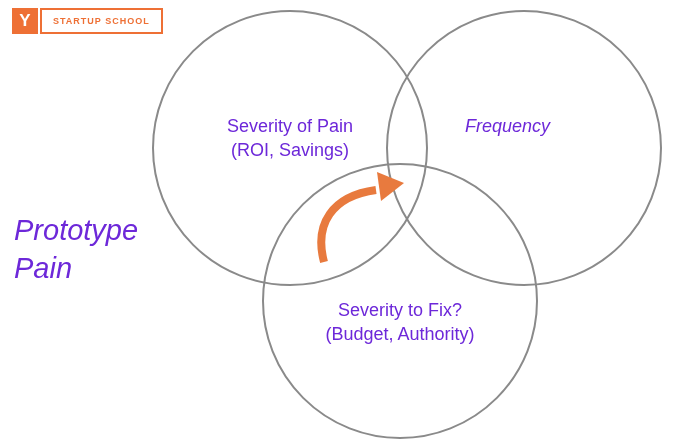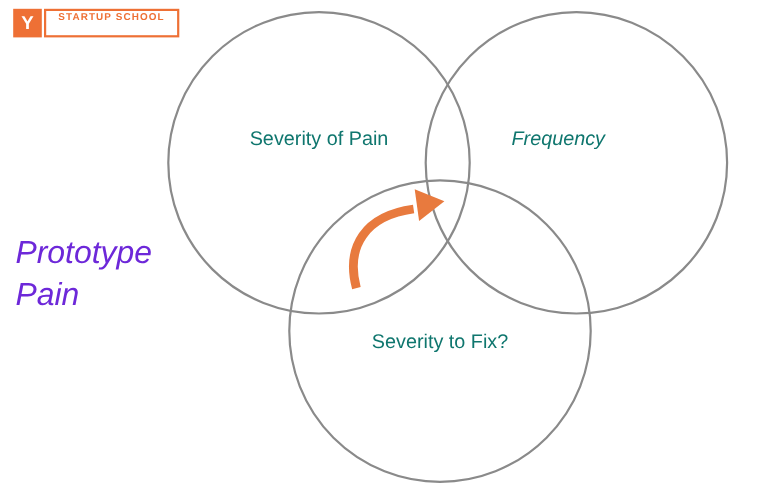--- a/index.html
+++ b/index.html
@@ -34,20 +34,21 @@
     font-size: 17px;
     display: flex;
     align-items: center;
     justify-content: center;
     box-sizing: border-box;
   }
   .logo-box {
     border: 2px solid #EE7035;
     box-sizing: border-box;
     display: flex;
+    align-items: center;
     padding: 0 11px;
     margin-left: 2px;
   }
   .logo-box span {
     color: #EE7035;
     font-size: 9px;
     font-weight: bold;
     letter-spacing: 1px;
     white-space: nowrap;
   }
@@ -69,21 +70,21 @@
     left: 0;
     top: 0;
   }
 
   
   .circle-label {
     position: absolute;
     text-align: center;
     font-size: 18px;
     line-height: 1.35;
-    color: #0f766e;
+    color: #6d28d9;
   }
   .circle-label .title { display: block; }
   .circle-label .subtitle { display: block; }
 
   .label-severity  { left: 165px; top: 114px; width: 250px; }
   .label-frequency { left: 400px; top: 114px; width: 215px; font-style: italic; }
   .label-ability   { left: 275px; top: 298px; width: 250px; }
 </style>
 </head>
 <body>
@@ -108,23 +109,25 @@
     <circle cx="400" cy="301" r="137" fill="none" stroke="#8A8A8A" stroke-width="2"></circle>
 
     <g>
       <path d="M 324 262 C 314 224 332 196 376 190" fill="none" stroke="#E87A3E" stroke-width="8" stroke-linecap="butt"></path>
       <polygon points="404,183 377,172 381,201" fill="#E87A3E"></polygon>
     </g>
   </svg>
 
   <div class="circle-label label-severity">
     <span class="title">Severity of Pain</span>
+    <span class="subtitle">(ROI, Savings)</span>
   </div>
 
   <div class="circle-label label-frequency">
     <span class="title">Frequency</span>
   </div>
 
   <div class="circle-label label-ability">
     <span class="title">Severity to Fix?</span>
+    <span class="subtitle">(Budget, Authority)</span>
   </div>
 
 </div>
 
 </body></html>

